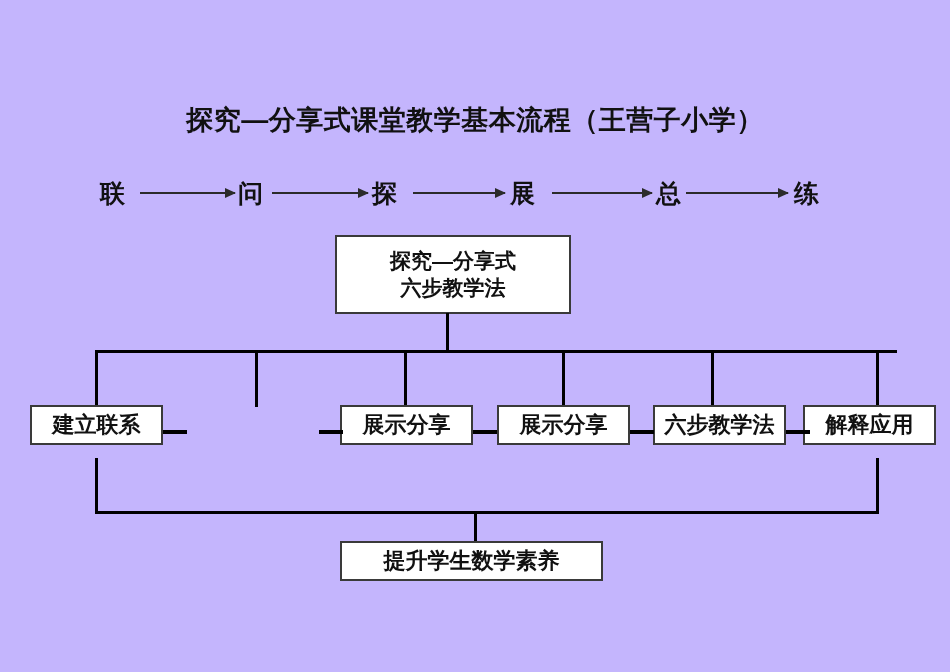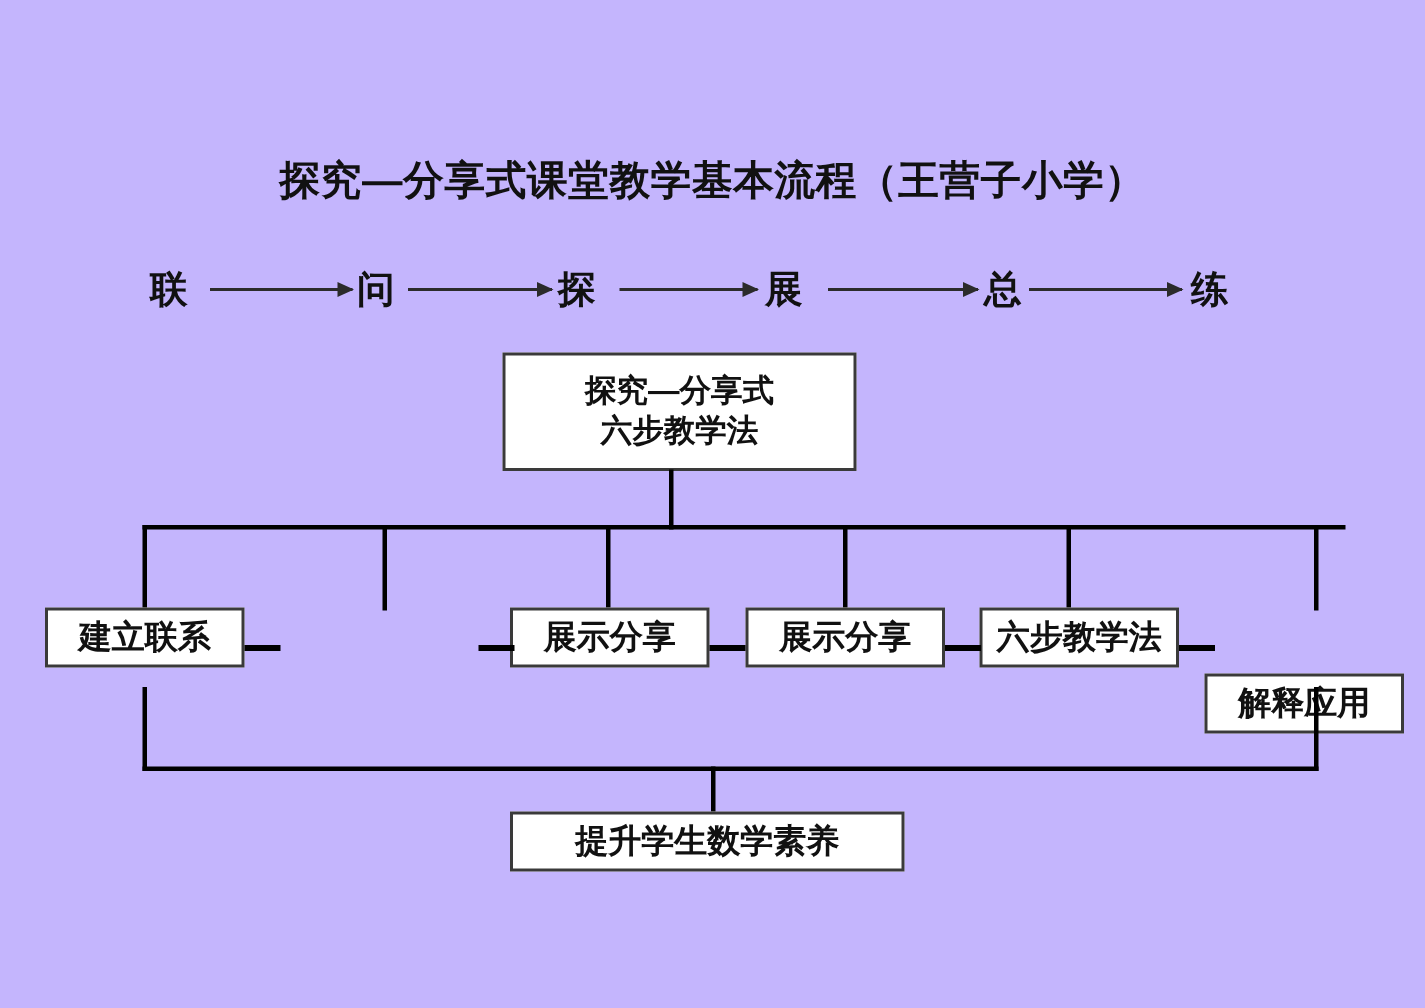--- a/index.html
+++ b/index.html
@@ -160,21 +160,21 @@
   <div class="ln-v" style="left:255px; top:350px; height:57px;"></div>
   <div class="ln-v" style="left:404px; top:350px; height:57px;"></div>
   <div class="ln-v" style="left:562px; top:350px; height:57px;"></div>
   <div class="ln-v" style="left:711px; top:350px; height:57px;"></div>
   <div class="ln-v" style="left:876px; top:350px; height:57px;"></div>
 
   <div class="node step-node" style="left:30px;">建立联系</div>
   <div class="node step-node" style="left:340px;">展示分享</div>
   <div class="node step-node" style="left:497px;">展示分享</div>
   <div class="node step-node" style="left:653px;">六步教学法</div>
-  <div class="node step-node" style="left:803px;margin-top:44px;">解释应用</div>
+  <div class="node step-node" style="left:803px;">解释应用</div>
 
   <div class="connector-stub" style="left:163px;"></div>
   <div class="connector-stub" style="left:319px;"></div>
   <div class="connector-stub" style="left:473px;"></div>
   <div class="connector-stub" style="left:630px;"></div>
   <div class="connector-stub" style="left:786px;"></div>
 
   <div class="ln-v" style="left:95px;  top:458px; height:56px;"></div>
   <div class="ln-v" style="left:876px; top:458px; height:56px;"></div>
   <div class="ln-h" style="left:95px; top:511px; width:784px;"></div>

